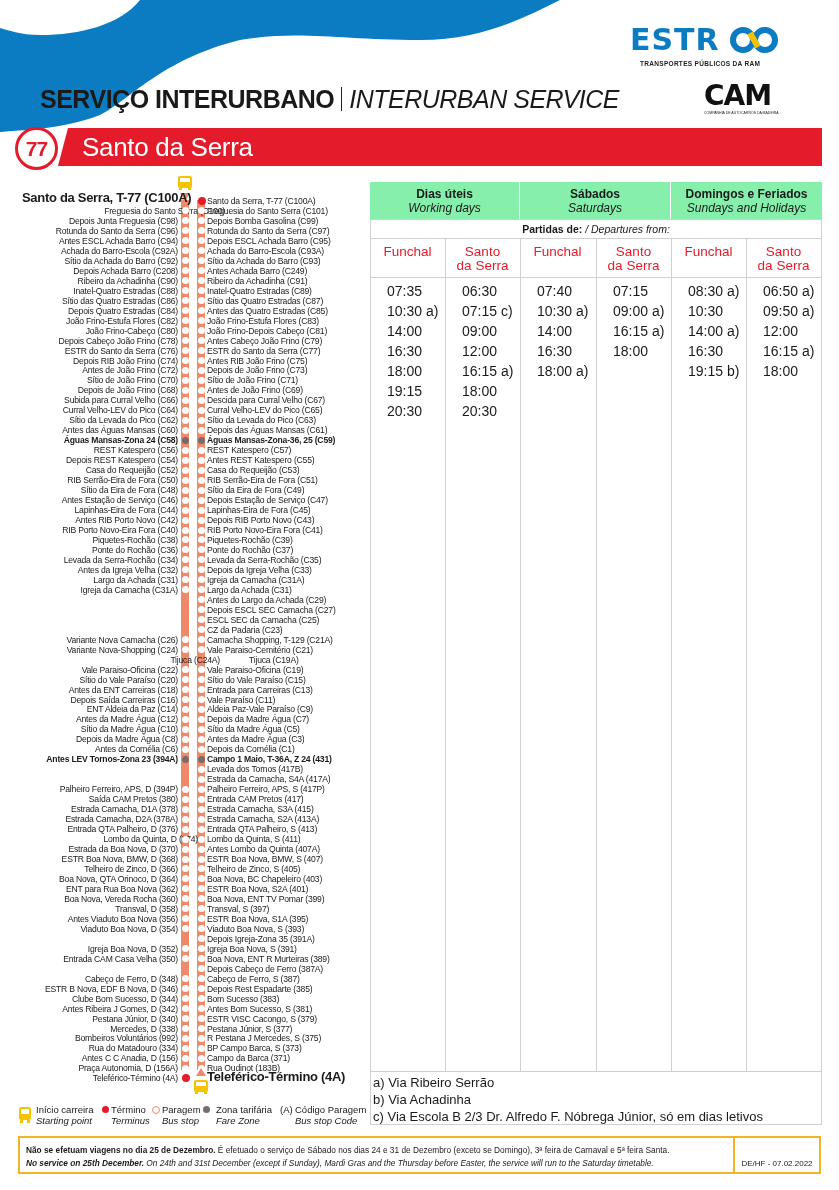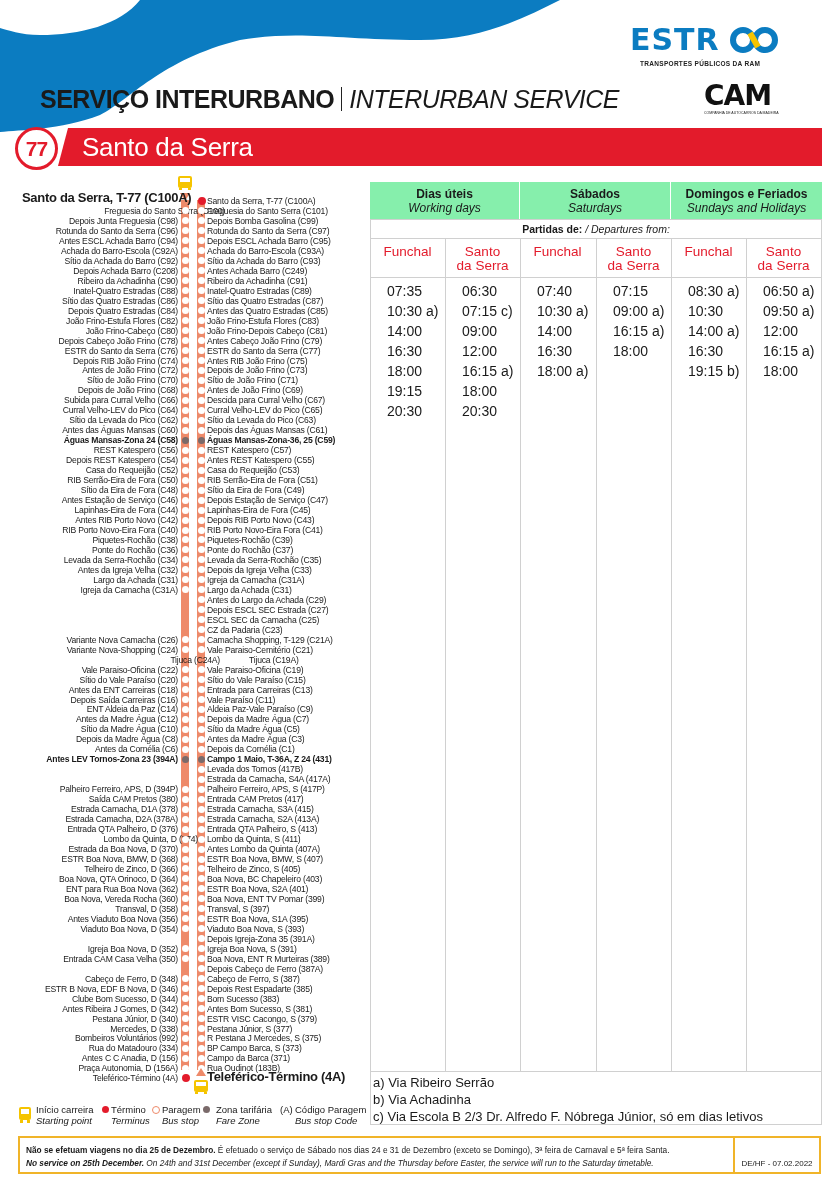--- a/index.html
+++ b/index.html
@@ -345,21 +345,21 @@
         <span class="lt">Igreja da Camacha (C31A)</span>
         <span class="dot l"></span>
         <span class="rt">Largo da Achada (C31)</span>
         <span class="dot r"></span>
       </div>
       <div class="row" style="top: 594.8px;">
         <span class="rt">Antes do Largo da Achada (C29)</span>
         <span class="dot r"></span>
       </div>
       <div class="row" style="top: 604.77px;">
-        <span class="rt">Depois ESCL SEC Estrada (C27)</span>
+        <span class="rt">Depois ESCL SEC Camacha (C27)</span>
         <span class="dot r"></span>
       </div>
       <div class="row" style="top: 614.74px;">
         <span class="rt">ESCL SEC da Camacha (C25)</span>
         <span class="dot r"></span>
       </div>
       <div class="row" style="top: 624.71px;">
         <span class="rt">CZ da Padaria (C23)</span>
         <span class="dot r"></span>
       </div>

